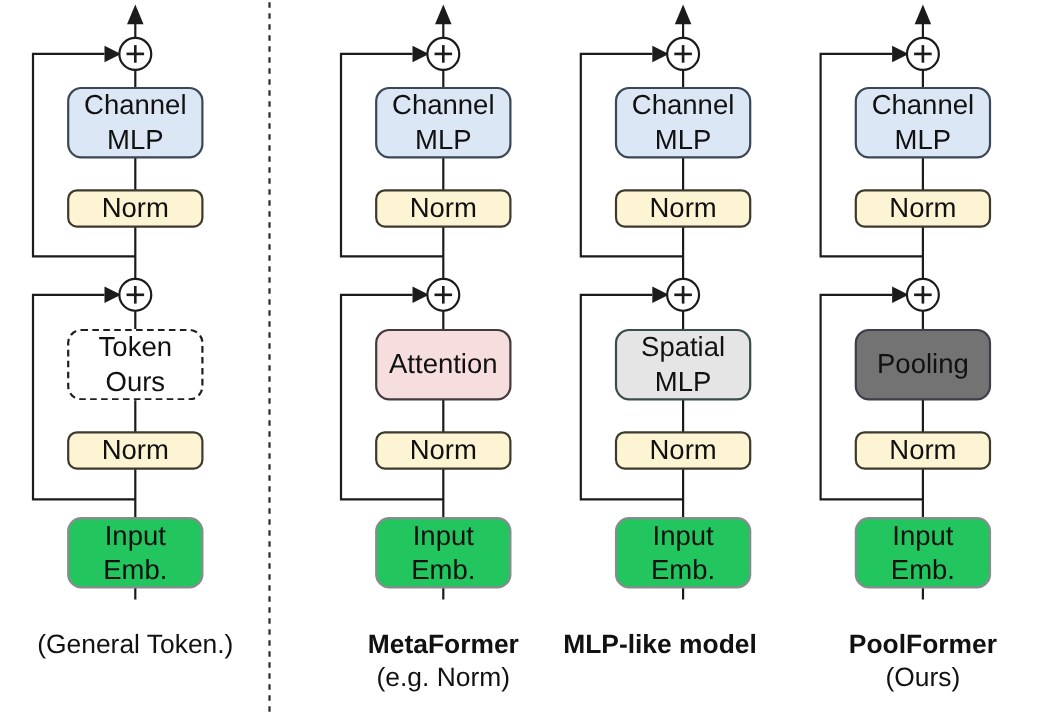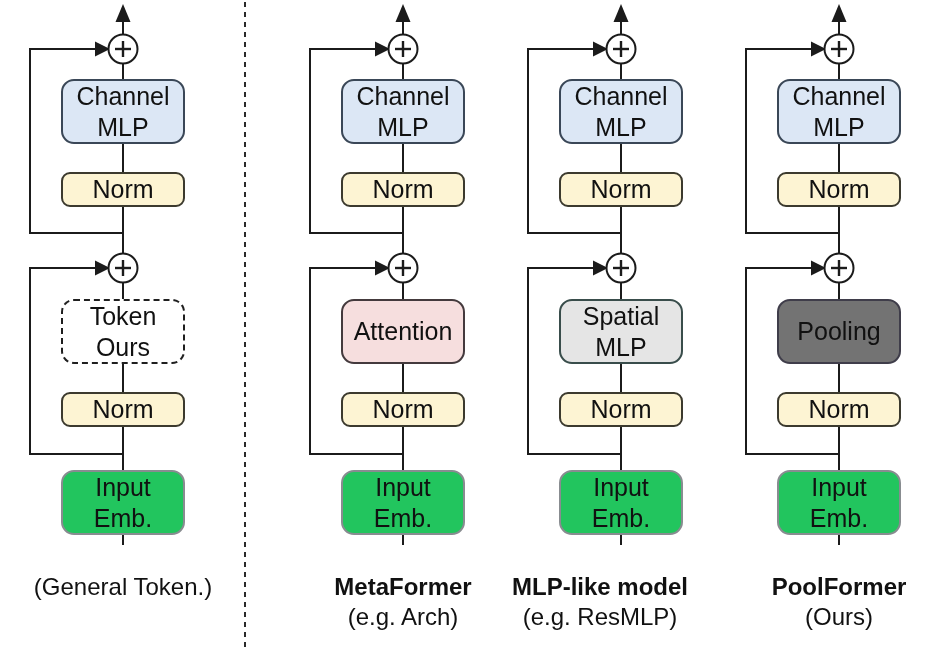--- a/index.html
+++ b/index.html
@@ -134,21 +134,21 @@
     </div>
   <div class="c2">
       <div class="box bx b-norm top-norm2">Norm</div>
     </div>
   <div class="c2">
       <div class="box bx b-tall b-input top-input">Input
 Emb.</div>
     </div>
   <div class="caption c2">
     <span class="cap-name">MetaFormer</span>
-    <span class="cap-sub">(e.g. Arch)</span>
+    <span class="cap-sub">(e.g. Norm)</span>
   </div>
 
   <div class="c3">
       <div class="box bx b-tall b-channel top-channel">Channel
 MLP</div>
     </div>
   <div class="c3">
       <div class="box bx b-norm top-norm1">Norm</div>
     </div>
   <div class="c3">
@@ -157,21 +157,20 @@
     </div>
   <div class="c3">
       <div class="box bx b-norm top-norm2">Norm</div>
     </div>
   <div class="c3">
       <div class="box bx b-tall b-input top-input">Input
 Emb.</div>
     </div>
   <div class="caption c3">
     <span class="cap-name">MLP-like model</span>
-    <span class="cap-sub">(e.g. ResMLP)</span>
   </div>
 
   <div class="c4">
       <div class="box bx b-tall b-channel top-channel">Channel
 MLP</div>
     </div>
   <div class="c4">
       <div class="box bx b-norm top-norm1">Norm</div>
     </div>
   <div class="c4">

